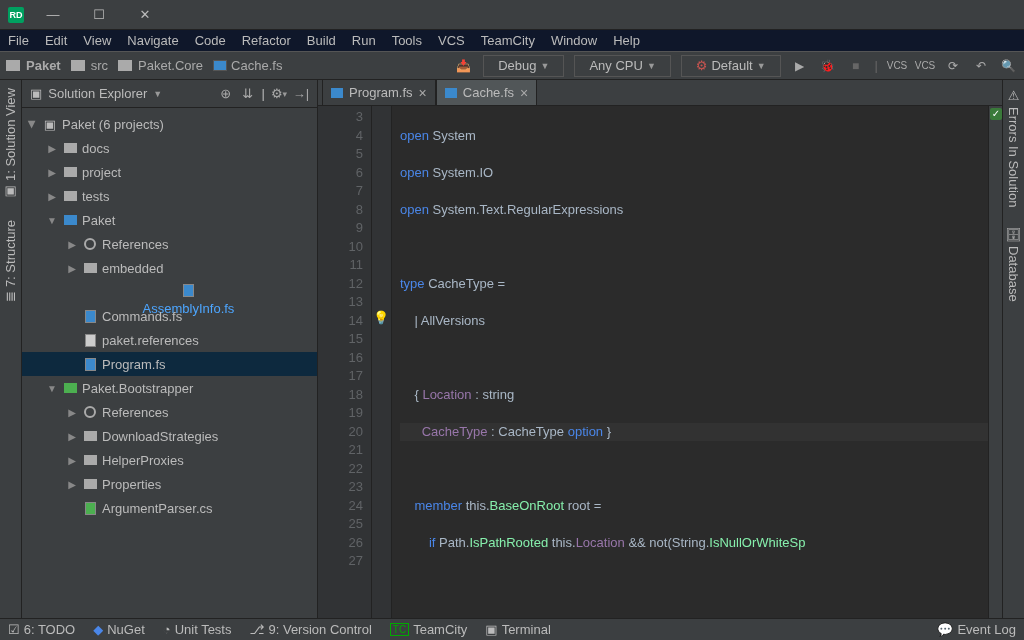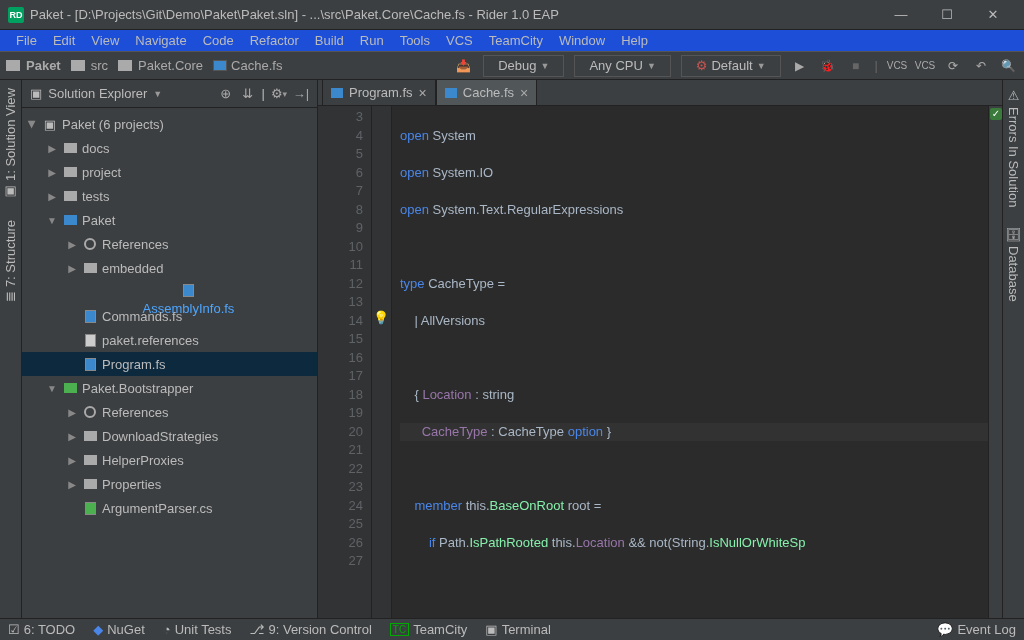--- a/index.html
+++ b/index.html
@@ -1,21 +1,21 @@
 <!DOCTYPE html>
 <html><head>
 <meta charset="utf-8">
 <style>
 *{margin:0;padding:0;box-sizing:border-box;font-family:"Segoe UI",Arial,sans-serif;font-size:13px;user-select:none}
 html,body{width:1024px;height:640px;overflow:hidden;background:#2b2b2b;color:#bbb}
 .titlebar{height:30px;background:#3c3f41;display:flex;align-items:center;padding:0 8px;border-bottom:1px solid #222}
 .titlebar .app-icon{width:16px;height:16px;background:#00a060;border-radius:2px;color:#fff;font-size:9px;font-weight:bold;display:flex;align-items:center;justify-content:center;margin-right:6px}
 .titlebar .title{flex:1;color:#bbb;white-space:nowrap}
 .titlebar .winbtn{width:46px;height:30px;display:flex;align-items:center;justify-content:center;color:#bbb}
-.menubar{height:22px;background:#1d4ed8;display:flex;align-items:center;padding:0 10px;gap:4px;border-bottom:1px solid #555}
+.menubar{height:22px;background:#0f172a;display:flex;align-items:center;padding:0 2px;gap:4px;border-bottom:1px solid #555}
 .menubar .mi{padding:2px 6px;color:#bbb}
 .navbar{height:28px;background:#3c3f41;display:flex;align-items:center;padding:0 6px;gap:10px;border-bottom:1px solid #222}
 .navbar .crumb{display:flex;align-items:center;gap:4px;color:#aaa}
 .navbar .folder-icon{display:inline-block;width:14px;height:11px;background:#aaa;margin-right:2px}
 .navbar .fs-icon{display:inline-block;width:14px;height:11px;background:#3b89cc;border:1px solid #555}
 .navbar .sep{color:#666}
 .navbar .spacer{flex:1}
 .navbar .combo{display:flex;align-items:center;height:22px;background:#3c3f41;border:1px solid #555;padding:0 14px;gap:4px}
 .navbar .tri{font-size:9px;color:#999}
 .navbar .tb-icon{width:18px;height:18px;display:flex;align-items:center;justify-content:center;color:#aaa;font-size:12px}
@@ -65,21 +65,20 @@
 .bottombar .bi{display:flex;align-items:center;gap:4px;color:#bbb}
 .bottombar .spacer{flex:1}
 .play{color:#59a869}
 .bug{color:#c75450}
 </style>
 </head>
 <body>
 
 <div class="titlebar">
   <div class="app-icon">RD</div>
-  <div class="title">Paket - [D:\Projects\Git\Demo\Paket\Paket.sln] - ...\src\Paket.Core\Cache.fs - Rider 1.0 EAP</div>
   <div class="winbtn">—</div>
   <div class="winbtn">☐</div>
   <div class="winbtn">✕</div>
 </div>
 
 <div class="menubar">
   <span class="mi"><span>File</span></span>
   <span class="mi"><span>Edit</span></span>
   <span class="mi"><span>View</span></span>
   <span class="mi"><span>Navigate</span></span>

